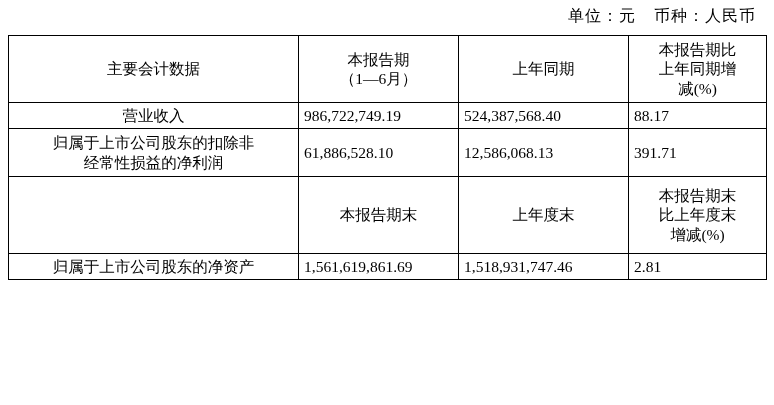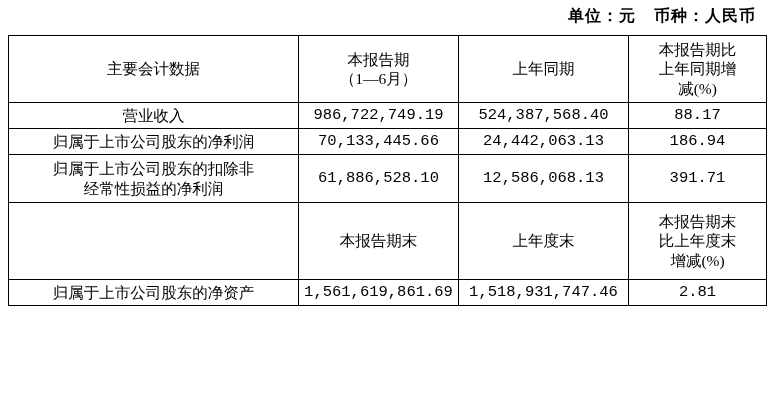--- a/index.html
+++ b/index.html
@@ -20,21 +20,20 @@
     height: 405px;
     box-sizing: border-box;
     padding: 0 8px;
   }
   .unit-line {
     text-align: right;
     font-size: 16px;
     padding: 6px 10px 8px 0;
     letter-spacing: 1px;
     white-space: nowrap;
-    font-weight: bold;
   }
   .unit-line .sep {
     display: inline-block;
     width: 18px;
   }
   table.fin {
     width: 758px;
     border-collapse: collapse;
     table-layout: fixed;
     font-size: 15.5px;
@@ -58,23 +57,23 @@
     height: 62px;
   }
   .hdr-tall2 {
     height: 72px;
   }
   .label {
     text-align: center;
     padding-left: 4px;
   }
   .num {
-    text-align: center;
+    text-align: left;
     padding-right: 6px;
-    font-family: Liberation Mono, monospace;
+    font-family: Liberation Serif, serif;
   }
   .row-1l { height: 26px; }
   .row-2l { height: 48px; }
 </style>
 </head>
 <body>
 
 <div class="page">
 
   <div class="unit-line">
@@ -104,26 +103,20 @@
         </td>
       </tr>
 
       <tr class="row-1l">
         <td class="label">营业收入</td>
         <td class="num">986,722,749.19</td>
         <td class="num">524,387,568.40</td>
         <td class="num">88.17</td>
       </tr>
 
-      <tr class="row-1l">
-        <td class="label">归属于上市公司股东的净利润</td>
-        <td class="num">70,133,445.66</td>
-        <td class="num">24,442,063.13</td>
-        <td class="num">186.94</td>
-      </tr>
 
       <tr class="row-2l">
         <td class="label">
           <div>归属于上市公司股东的扣除非</div>
           <div>经常性损益的净利润</div>
         </td>
         <td class="num">61,886,528.10</td>
         <td class="num">12,586,068.13</td>
         <td class="num">391.71</td>
       </tr>

